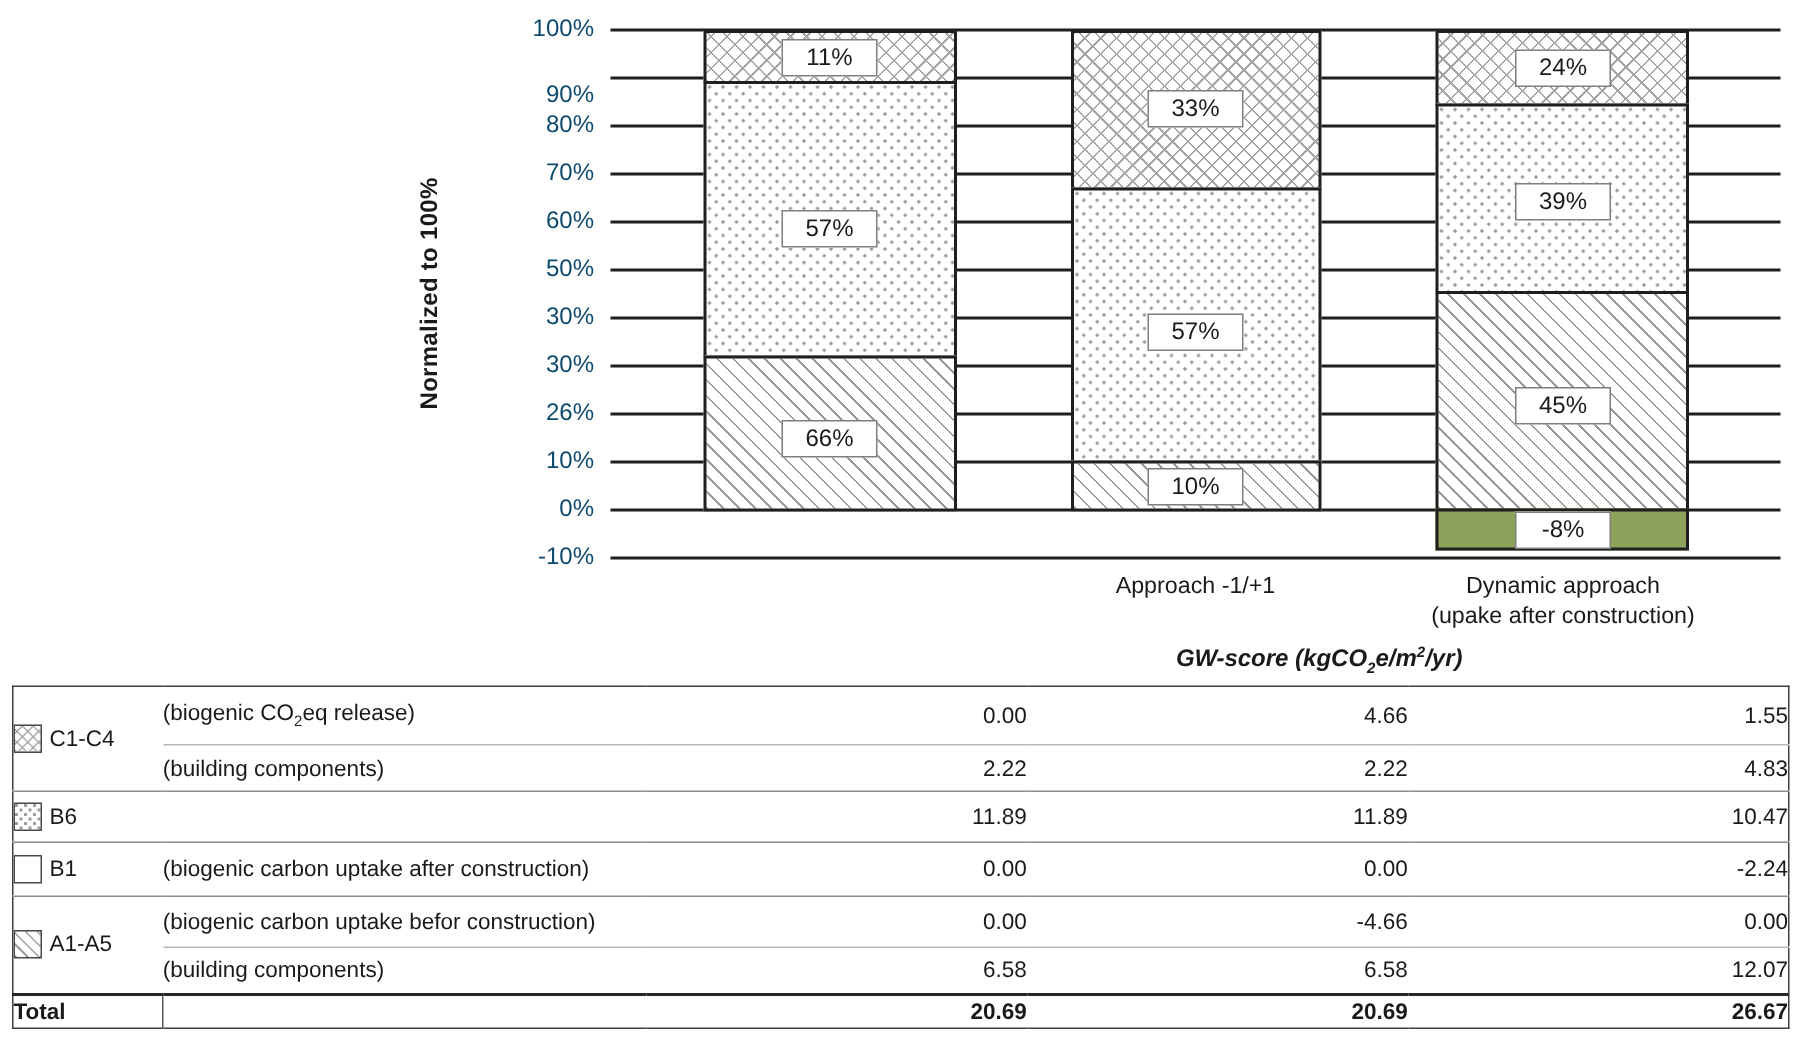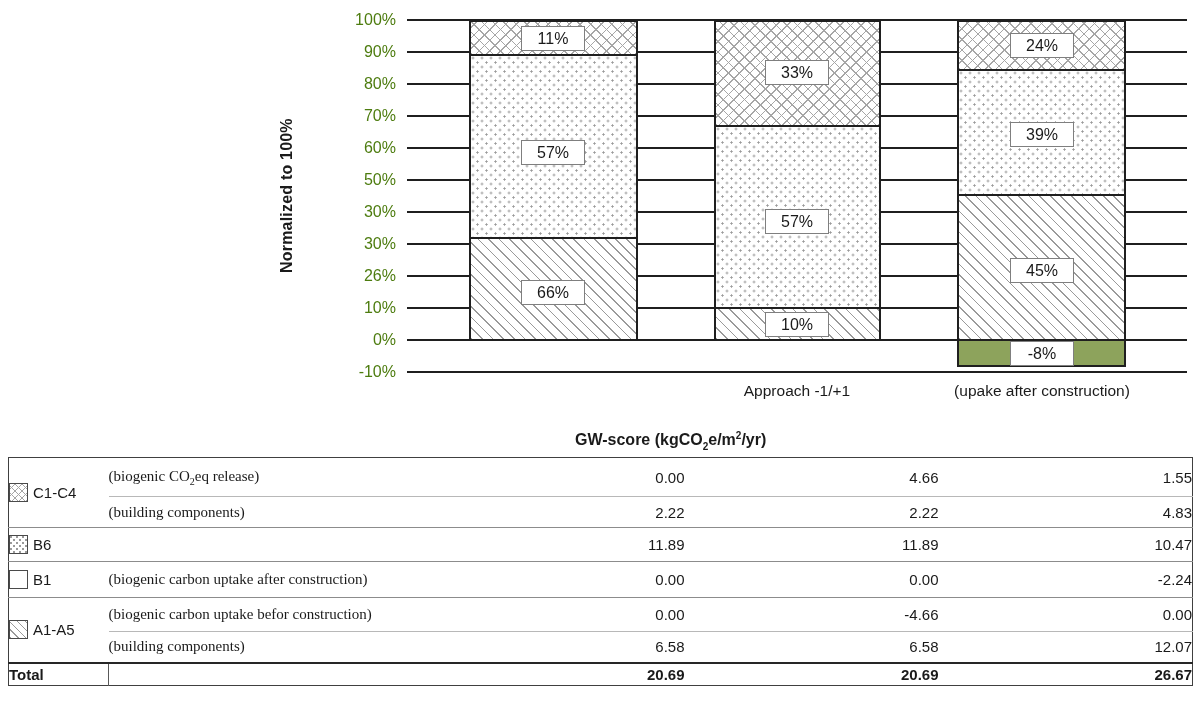--- a/index.html
+++ b/index.html
@@ -1,73 +1,73 @@
 <!DOCTYPE html>
 <html style="--green: #8da35c; --line: #1f1f1f; --pattern_line: #9a9a9a; --label_box_border: #7f7f7f;"><head>
 <meta charset="utf-8">
 <style>
   html,body{margin:0;padding:0;background:#fff;}
   .stage{position:relative;width:1200px;height:704px;background:#fff;
          font-family:"Liberation Sans","DejaVu Sans",sans-serif;color:#1a1a1a;overflow:hidden;}
   
   .gridline{position:absolute;height:1.5px;background:#1f1f1f;left:407px;width:780px;}
   .ytick{position:absolute;left:300px;width:96px;height:22px;line-height:22px;
-         text-align:right;font-size:16px;color:#4d7c0f;}
+         text-align:right;font-size:16px;color:#0c4a6e;}
   .y-title{position:absolute;left:276px;top:20px;height:352px;width:22px;
            writing-mode:vertical-rl;transform:rotate(180deg);
            display:flex;align-items:center;justify-content:center;
            font-weight:bold;font-size:16px;letter-spacing:.2px;}
   .bar-seg{position:absolute;box-sizing:border-box;border:2px solid #1f1f1f;background-color:#fff;}
   .pat-diag{background-image:repeating-linear-gradient(45deg,#9a9a9a 0,#9a9a9a 1.2px,transparent 1.2px,transparent 7.5px);}
   .pat-cross{background-image:
       repeating-linear-gradient(45deg,#a6a6a6 0,#a6a6a6 1.1px,transparent 1.1px,transparent 7.5px),
       repeating-linear-gradient(-45deg,#a6a6a6 0,#a6a6a6 1.1px,transparent 1.1px,transparent 7.5px);}
   .pat-dots{background-image:
       radial-gradient(circle,#9a9a9a 0.9px,transparent 1.3px),
       radial-gradient(circle,#9a9a9a 0.9px,transparent 1.3px);
       background-size:9px 9px,9px 9px;background-position:2px 2px,6.5px 6.5px;}
   .solid-green{background-color:var(--green,#8da35c);}
   .seg-label{position:absolute;width:64px;height:25px;box-sizing:border-box;
              background:#fff;border:1.3px solid #7f7f7f;
              display:flex;align-items:center;justify-content:center;
              font-size:16px;color:#1a1a1a;z-index:5;}
   .xlabel{position:absolute;width:300px;text-align:center;font-size:15.5px;line-height:20px;color:#1a1a1a;}
   
-  .gw-header{position:absolute;top:430px;left:575px;width:400px;text-align:left;
-             font-weight:bold;font-size:16px;}
+  .gw-header{position:absolute;top:430px;left:575px;width:400px;text-align:right;
+             font-weight:bold;font-size:16px;font-style:italic;}
   sub{font-size:10px;}
   sup{font-size:10px;}
   table.gw{position:absolute;left:8px;top:457px;width:1184px;border-collapse:collapse;
            table-layout:fixed;font-size:15px;color:#1a1a1a;}
   table.gw td{padding:0;vertical-align:middle;}
   table.gw{border:1.6px solid #404040;}
   td.codecell{padding-left:9px;}
   .codewrap{display:flex;align-items:center;gap:5px;}
   .swatch{width:19px;height:19px;box-sizing:border-box;border:1.4px solid #4a4a4a;background-color:#fff;flex:none;}
   .swatch.pat-dots{background-size:6px 6px,6px 6px;background-position:1px 1px,4px 4px;}
   .swatch.pat-diag{background-image:repeating-linear-gradient(45deg,#9a9a9a 0,#9a9a9a 1px,transparent 1px,transparent 5.5px);}
   .swatch.pat-cross{background-image:
       repeating-linear-gradient(45deg,#a6a6a6 0,#a6a6a6 1px,transparent 1px,transparent 5px),
       repeating-linear-gradient(-45deg,#a6a6a6 0,#a6a6a6 1px,transparent 1px,transparent 5px);}
-  td.desc{padding-left:5px;font-family:Liberation Serif, serif;}
+  td.desc{padding-left:5px;}
   td.val{text-align:right;}
   tr.subrow-sep td.sepline{border-bottom:1.1px solid #b8b8b8;}
   tr.groupsep td{border-top:1.2px solid #8c8c8c;}
   tr.totalrow td{border-top:2px solid #262626;font-weight:bold;}
   td.totalcell{padding-left:18px;border-right:1.2px solid #595959;}
 </style>
 </head>
 <body>
 
 <div class="stage">
 
   <div class="y-title">Normalized to 100%</div>
 
   <div class="ytick" style="top:9px">100%</div>
-  <div class="ytick" style="top:41px">90%</div>
+  <div class="ytick" style="top:53px">90%</div>
   <div class="ytick" style="top:73px">80%</div>
   <div class="ytick" style="top:105px">70%</div>
   <div class="ytick" style="top:137px">60%</div>
   <div class="ytick" style="top:169px">50%</div>
   <div class="ytick" style="top:201px">30%</div>
   <div class="ytick" style="top:233px">30%</div>
   <div class="ytick" style="top:265px">26%</div>
   <div class="ytick" style="top:297px">10%</div>
   <div class="ytick" style="top:329px">0%</div>
   <div class="ytick" style="top:361px">-10%</div>
@@ -103,20 +103,21 @@
   <div class="bar-seg pat-dots" style="left:957px;width:169px;top:69px;height:127px"></div>
   <div class="bar-seg pat-diag" style="left:957px;width:169px;top:194px;height:147px"></div>
   <div class="bar-seg solid-green" style="left:957px;width:169px;top:339px;height:28px"></div>
   <div class="seg-label" style="left:1010px;top:33px">24%</div>
   <div class="seg-label" style="left:1010px;top:122px">39%</div>
   <div class="seg-label" style="left:1010px;top:258px">45%</div>
   <div class="seg-label" style="left:1010px;top:341px">-8%</div>
 
   <div class="xlabel" style="left:647px;top:381px">Approach -1/+1</div>
   <div class="xlabel" style="left:892px;top:381px">
+    <div>Dynamic approach</div>
     <div>(upake after construction)</div>
   </div>
 
   <div class="gw-header"><span>GW-score (kgCO</span><sub>2</sub><span>e/m</span><sup>2</sup><span>/yr)</span></div>
 
   <table class="gw">
     <colgroup>
       <col style="width:100px">
         <col style="width:322px">
         <col style="width:254px">

